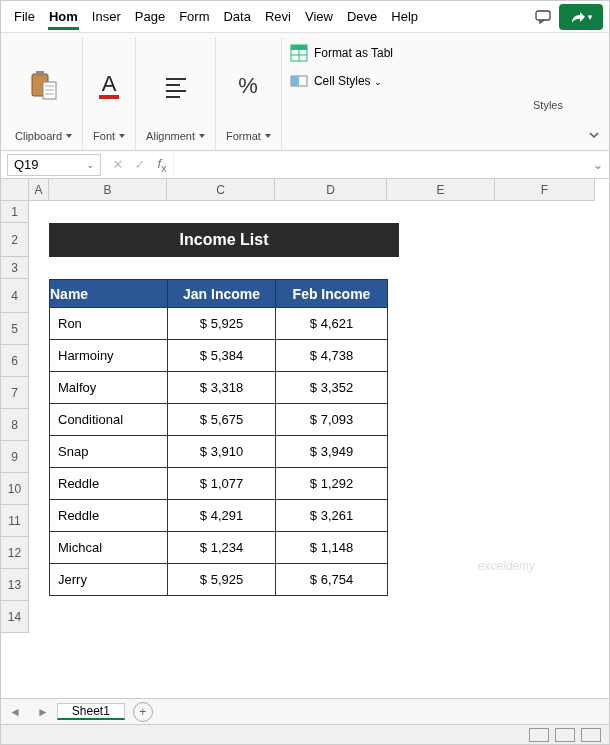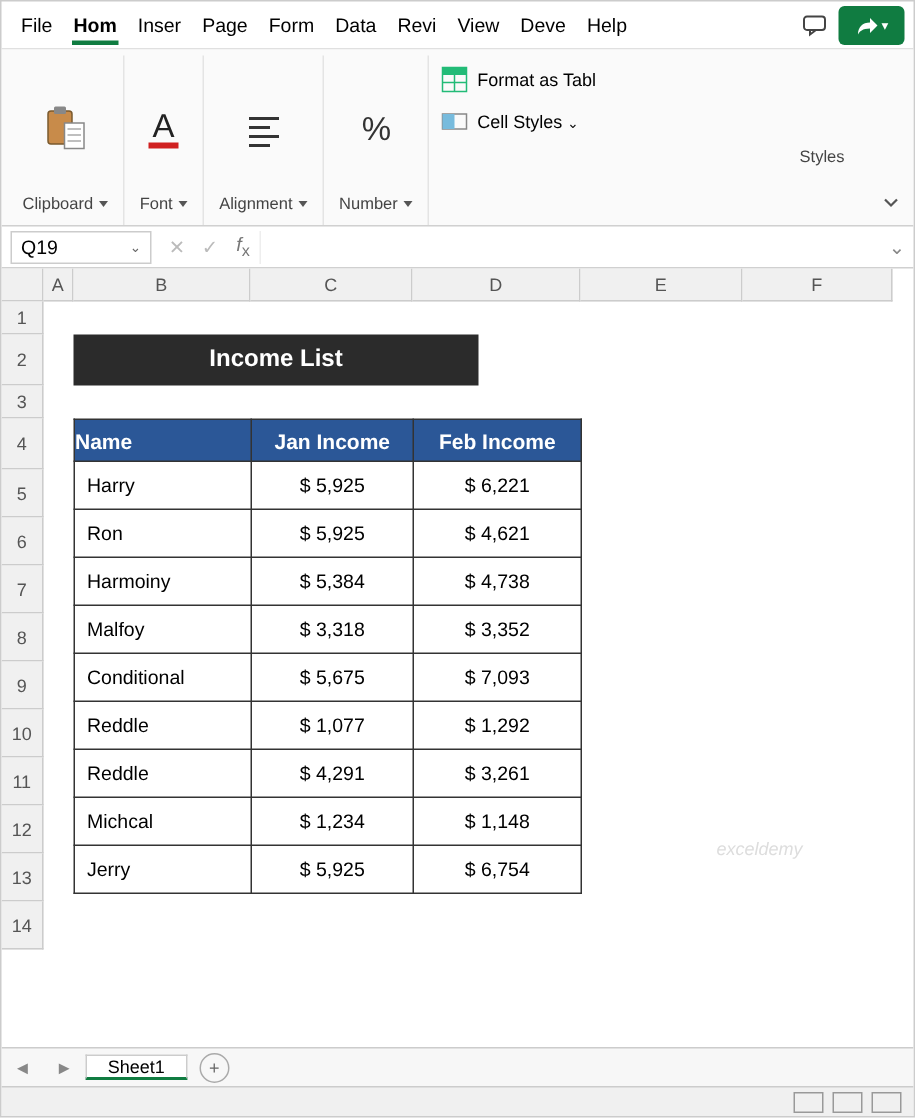--- a/index.html
+++ b/index.html
@@ -39,21 +39,21 @@
 .rowheads { display: flex; flex-direction: column; }
 .rowheads .rh { width: 28px; background: #f0f0f0; border-right: 1px solid #ccc; border-bottom: 1px solid #ccc; font-size: 12px; color: #555; display: flex; align-items: center; justify-content: center; }
 .cells { position: relative; }
 
 .cA { width: 20px; } .cB { width: 118px; } .cC { width: 108px; } .cD { width: 112px; } .cE { width: 108px; } .cF { width: 100px; }
 
 .r1 { height: 22px; } .r2 { height: 34px; } .r3 { height: 22px; } .r4 { height: 34px; } .rN { height: 32px; }
 
 
 .datablock { position: absolute; left: 20px; top: 22px; }
-.titlecell { width: 270px; height: 34px; background: #2b2b2b; color: #fff; font-weight: 700; font-size: 16px; display: flex; align-items: center; justify-content: center; }
+.titlecell { width: 350px; height: 34px; background: #2b2b2b; color: #fff; font-weight: 700; font-size: 16px; display: flex; align-items: center; justify-content: center; }
 .tbl { border-collapse: collapse; margin-top: 22px; }
 .tbl th { background: #2b5797; color: #fff; font-weight: 700; font-size: 14px; border: 1px solid #333; height: 28px; }
 .tbl td { border: 1px solid #333; font-size: 13px; height: 32px; padding: 0 8px; background: #fff; }
 .tbl th:nth-child(1), .tbl td:nth-child(1) { width: 118px; text-align: left; }
 .tbl th:nth-child(2), .tbl td:nth-child(2) { width: 108px; text-align: center; }
 .tbl th:nth-child(3), .tbl td:nth-child(3) { width: 112px; text-align: center; }
 
 .watermark { position: absolute; right: 60px; bottom: 60px; color: #ddd; font-size: 12px; font-style: italic; pointer-events: none; margin-left: 43px; }
 
 
@@ -131,21 +131,21 @@
         </svg>
     </div>
     <div class="label caret">Alignment</div>
   </div>
   <div class="rgroup">
     <div class="iconwrap">
       <svg width="28" height="28" viewBox="0 0 28 28">
           <text x="14" y="21" font-size="22" text-anchor="middle" fill="#333">%</text>
         </svg>
     </div>
-    <div class="label caret">Number</div>
+    <div class="label caret">Format</div>
   </div>
   <div class="styles-col">
     <div class="srow">
       <svg width="18" height="18" viewBox="0 0 18 18">
           <rect x="1" y="1" width="16" height="16" fill="none" stroke="#2b7"></rect>
           <rect x="1" y="1" width="16" height="5" fill="#2b7"></rect>
           <line x1="9" y1="1" x2="9" y2="17" stroke="#2b7"></line>
           <line x1="1" y1="11" x2="17" y2="11" stroke="#2b7"></line>
         </svg>
       <span>Format as Tabl</span>
@@ -214,43 +214,43 @@
           <table class="tbl">
             <thead>
                 <tr id="thead-row">
                   <th>Name</th>
                   <th>Jan Income</th>
                   <th>Feb Income</th>
                 </tr>
               </thead>
             <tbody id="tbody">
                 <tr>
-                  <td>Harry</td>
-                  <td>$ 5,925</td>
-                  <td>$ 6,221</td>
-                </tr>
-                <tr>
                   <td>Ron</td>
                   <td>$ 5,925</td>
                   <td>$ 4,621</td>
                 </tr>
                 <tr>
                   <td>Harmoiny</td>
                   <td>$ 5,384</td>
                   <td>$ 4,738</td>
                 </tr>
                 <tr>
                   <td>Malfoy</td>
                   <td>$ 3,318</td>
                   <td>$ 3,352</td>
                 </tr>
                 <tr>
                   <td>Conditional</td>
                   <td>$ 5,675</td>
                   <td>$ 7,093</td>
+                </tr>
+                <tr>
+                  <td>Snap</td>
+                  <td>$ 3,910</td>
+                  <td>$ 3,949</td>
                 </tr>
                 <tr>
                   <td>Reddle</td>
                   <td>$ 1,077</td>
                   <td>$ 1,292</td>
                 </tr>
                 <tr>
                   <td>Reddle</td>
                   <td>$ 4,291</td>
                   <td>$ 3,261</td>

